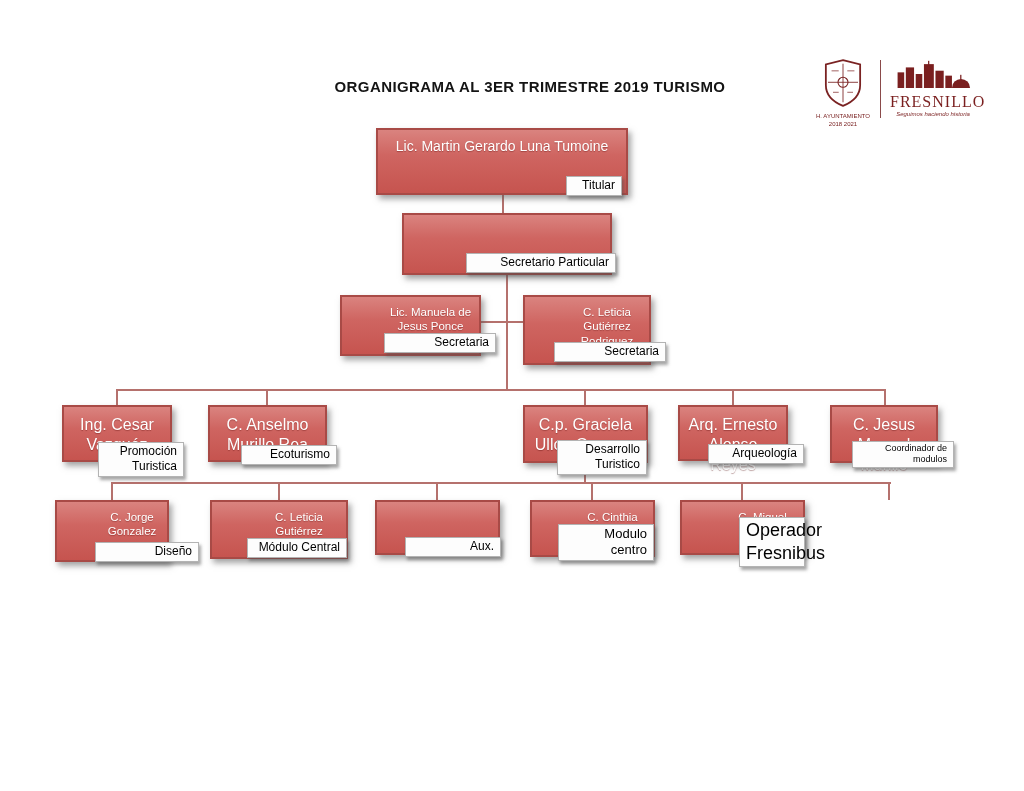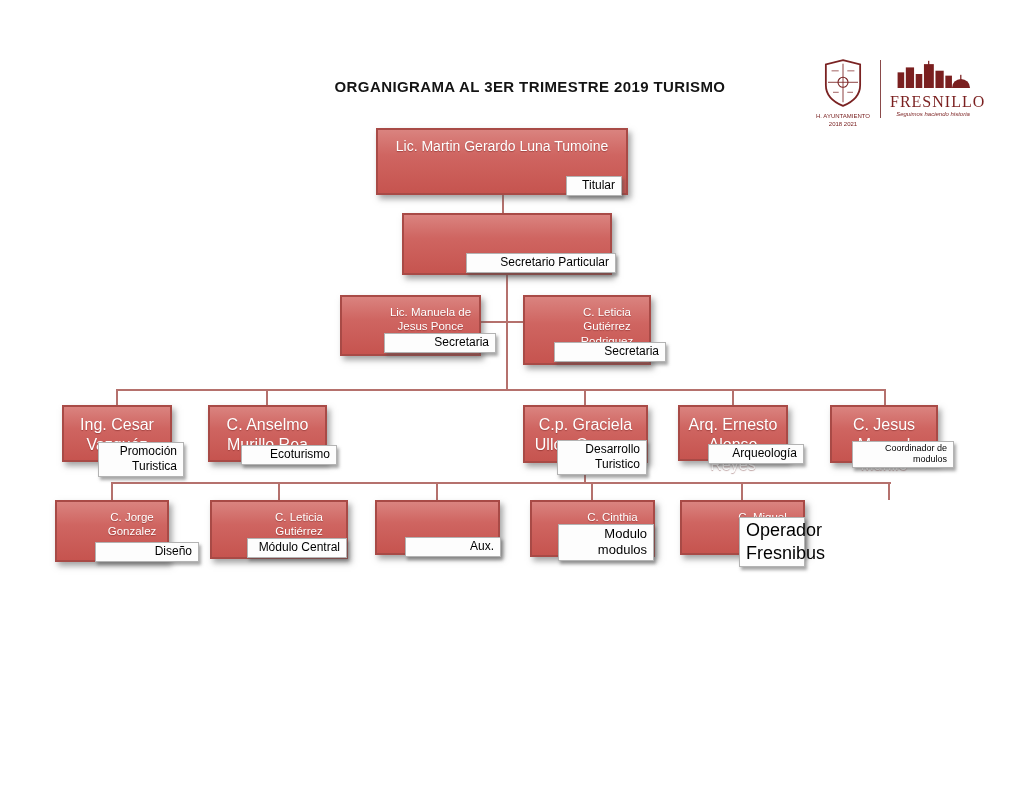--- a/index.html
+++ b/index.html
@@ -151,20 +151,20 @@
   <div class="node" style="left:375px;top:500px;width:125px;height:55px">
     <div class="node-name n-sm"></div>
     <div class="tag" style="right:-3px;bottom:-4px;width:96px">Aux.</div>
   </div>
   <div class="node" style="left:210px;top:500px;width:138px;height:59px">
     <div class="node-name n-sm">C. Leticia Gutiérrez Guerrero</div>
     <div class="tag" style="right:-1px;bottom:-1px;width:100px">Módulo Central</div>
   </div>
   <div class="node" style="left:530px;top:500px;width:125px;height:57px">
     <div class="node-name n-sm">C. Cinthia Miriam Avila Medina</div>
-    <div class="tag" style="right:-1px;bottom:-6px;width:96px;font-size:13px">Modulo modulos</div>
+    <div class="tag" style="right:-1px;bottom:-6px;width:96px;font-size:13px">Modulo centro</div>
   </div>
   <div class="node" style="left:680px;top:500px;width:125px;height:55px">
     <div class="node-name n-sm">C. Miguel Guevara Gutierrez</div>
     <div class="tag" style="right:-2px;bottom:-14px;width:66px;font-size:18px;white-space:normal;text-align:center">Operador Fresnibus</div>
   </div>
 
 </div>
 
 </body></html>

